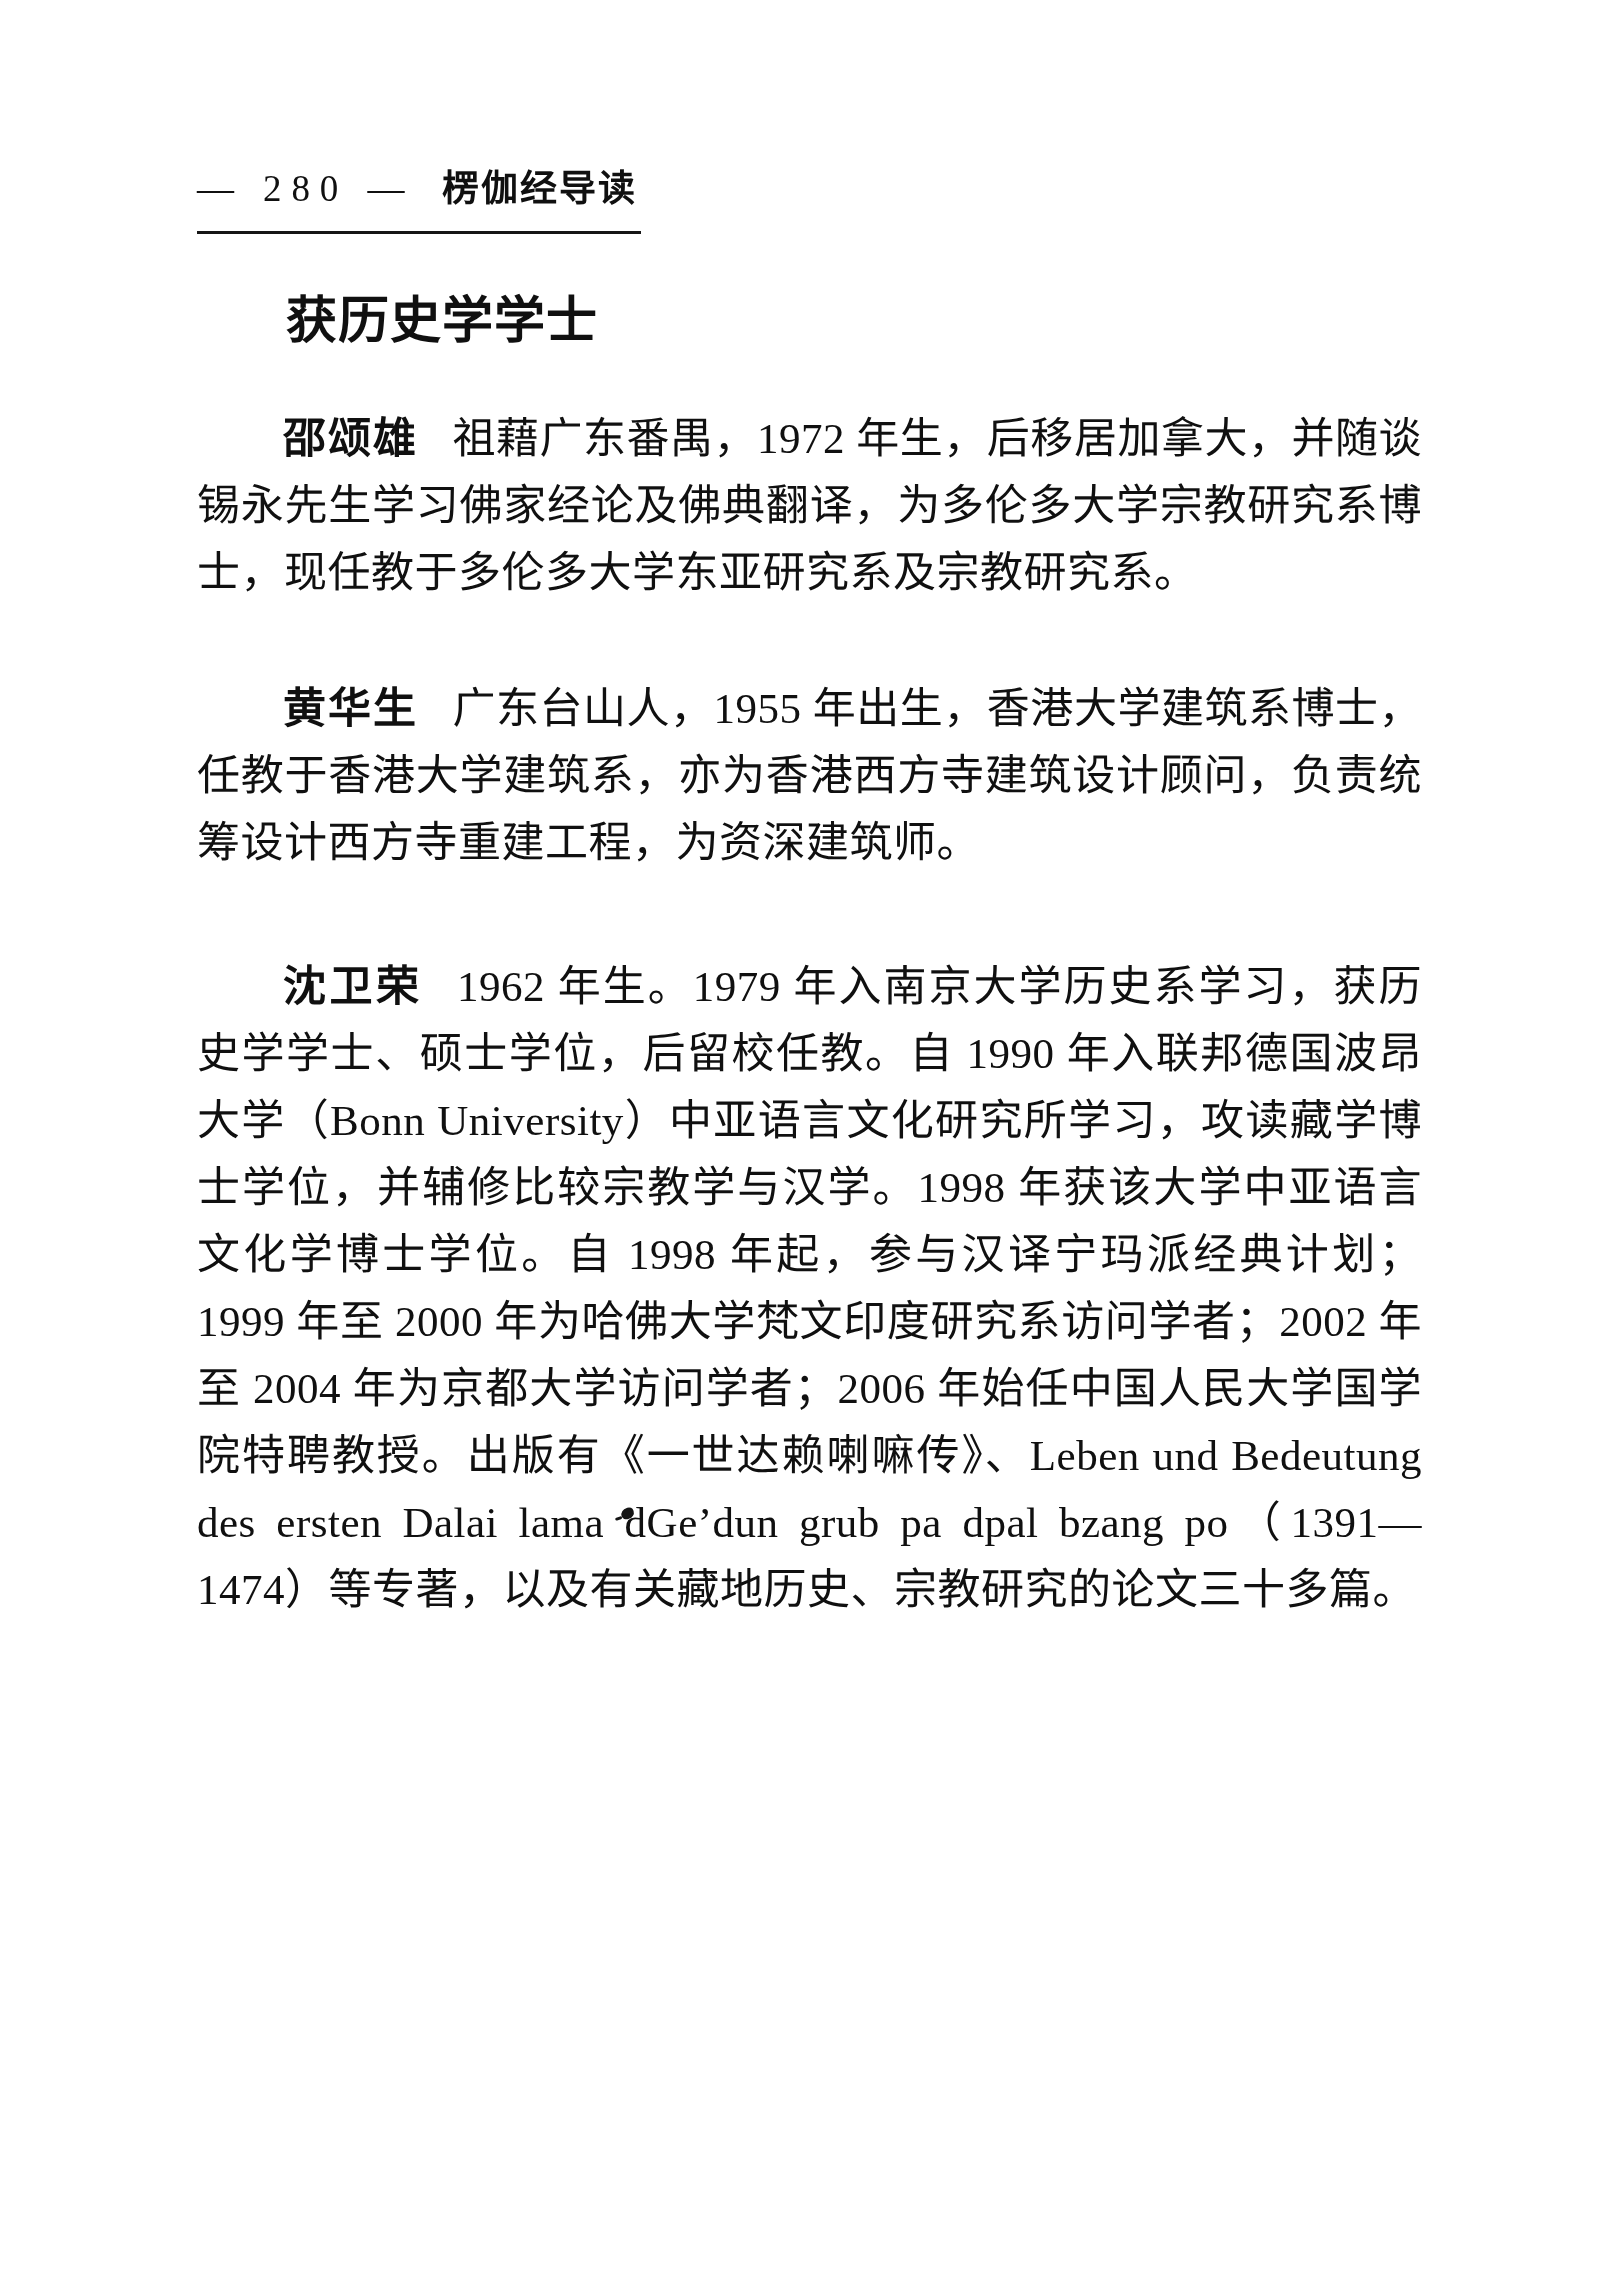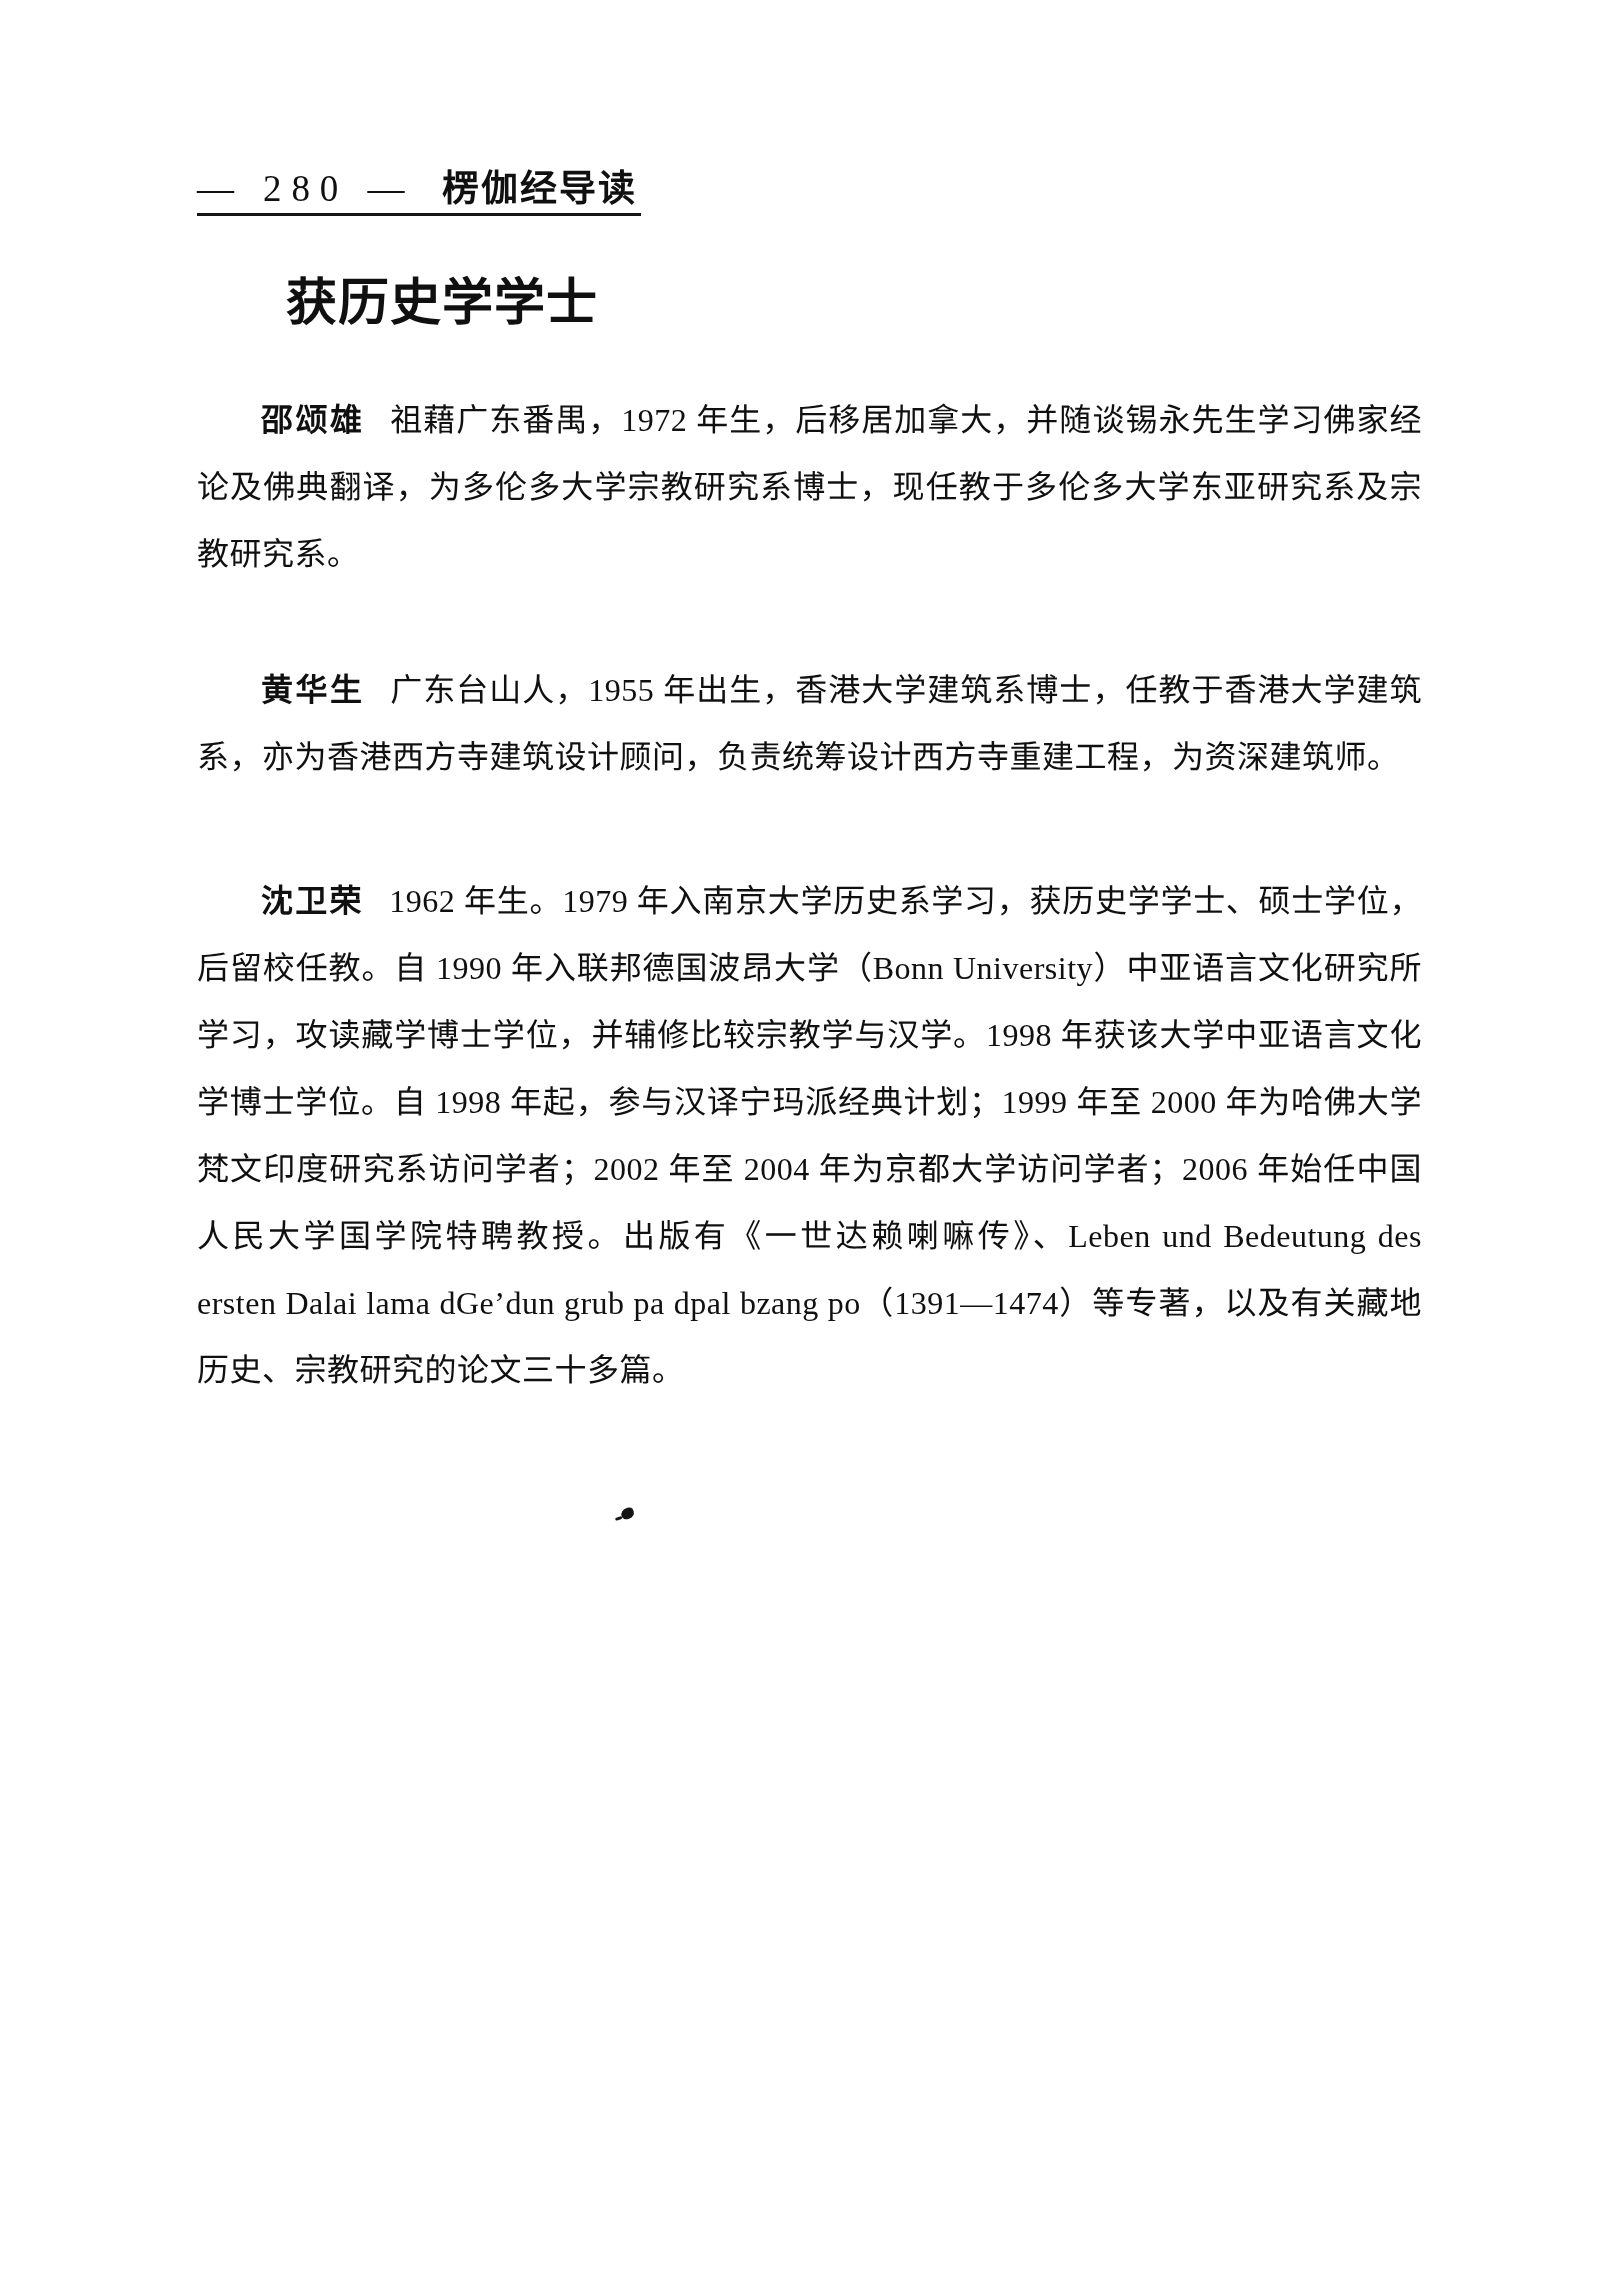--- a/index.html
+++ b/index.html
@@ -21,21 +21,21 @@
   .content {
     position: absolute;
     left: 197px;
     top: 158px;
     width: 1225px;
   }
   
   .running-head {
     display: inline-block;
     border-bottom: 3px solid #161616;
-    padding-bottom: 1px;
+    padding-bottom: 19px;
     padding-right: 3.9px;
     white-space: nowrap;
   }
   .page-number {
     font-size: 37px;
     letter-spacing: 9.9px;
     font-family: "Liberation Serif", "DejaVu Serif", serif;
   }
   .book-title {
     font-size: 37px;
@@ -50,21 +50,21 @@
     padding-left: 89px;
     font-size: 51px;
     line-height: 59px;
     font-weight: bold;
     letter-spacing: 1px;
     font-family: "Liberation Sans", "DejaVu Sans", sans-serif;
   }
   
   .bio {
     margin: 0;
-    font-size: 32px;
+    font-size: 43px;
     line-height: 67px;
     text-align: justify;
     text-indent: 2em;
     letter-spacing: 0.5px;
   }
   .bio .member-name {
     font-weight: bold;
     font-family: "Liberation Sans", "DejaVu Sans", sans-serif;
     letter-spacing: 2px;
     margin-right: 0.8em;

